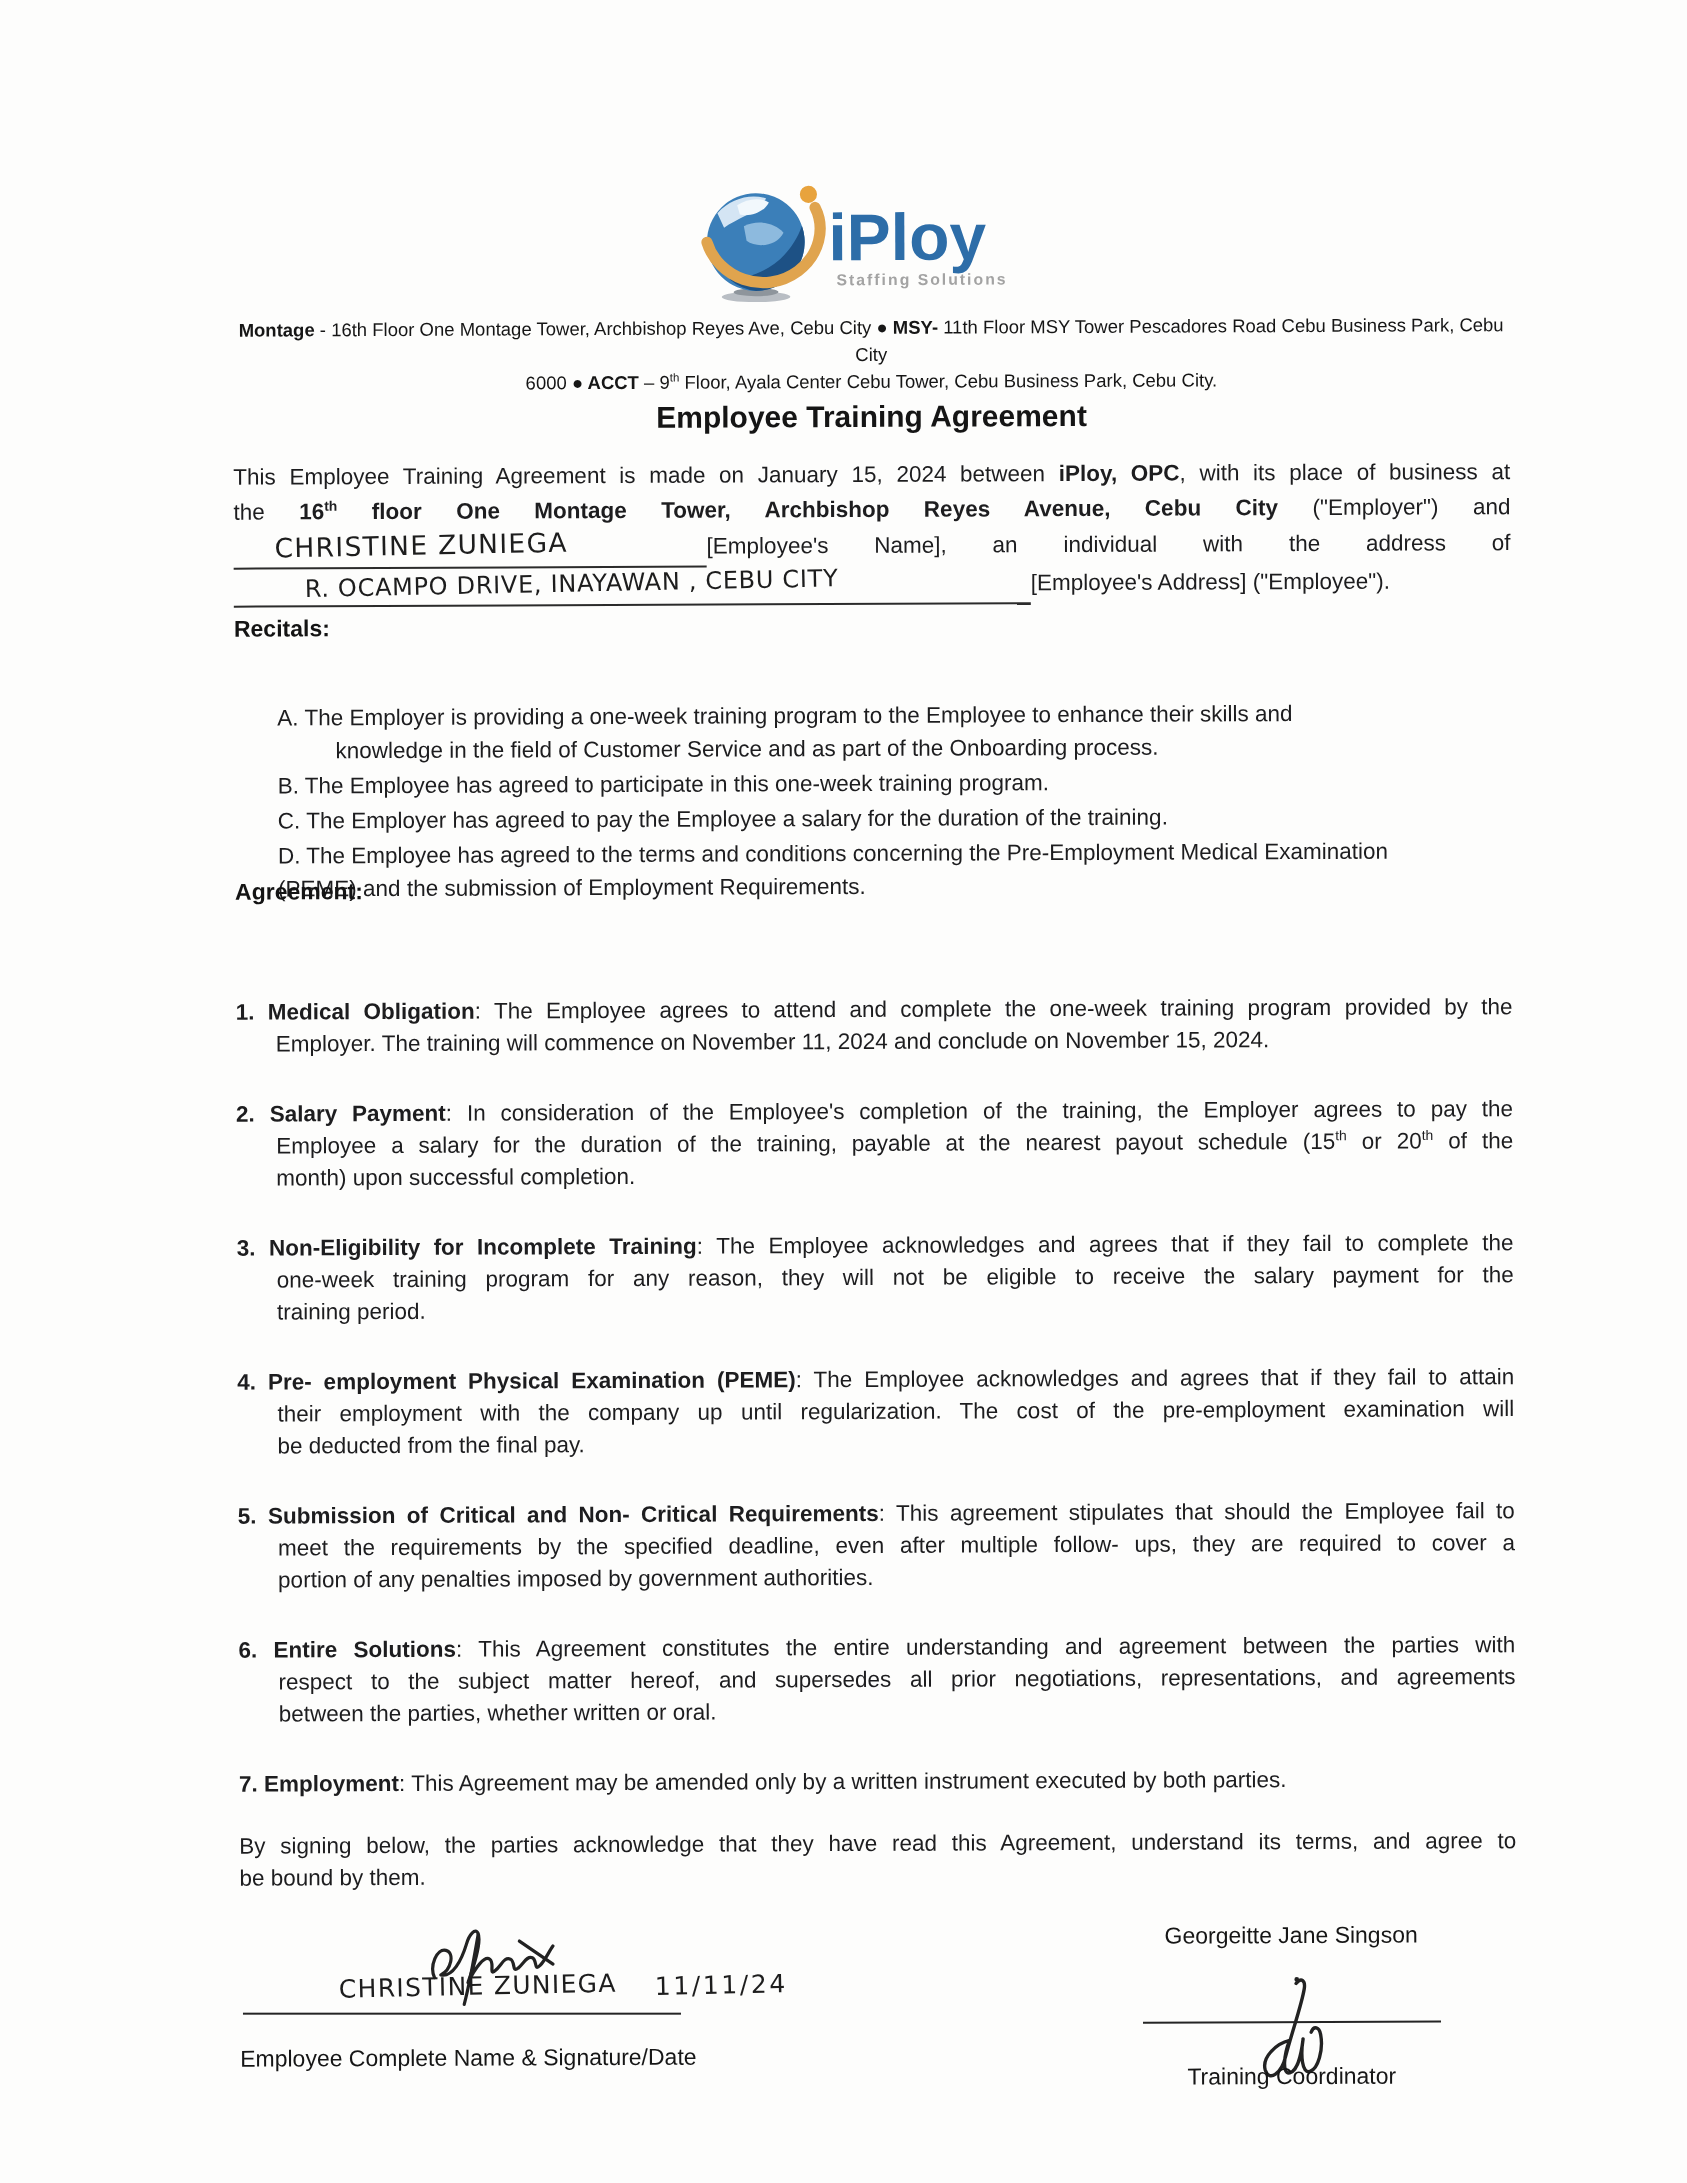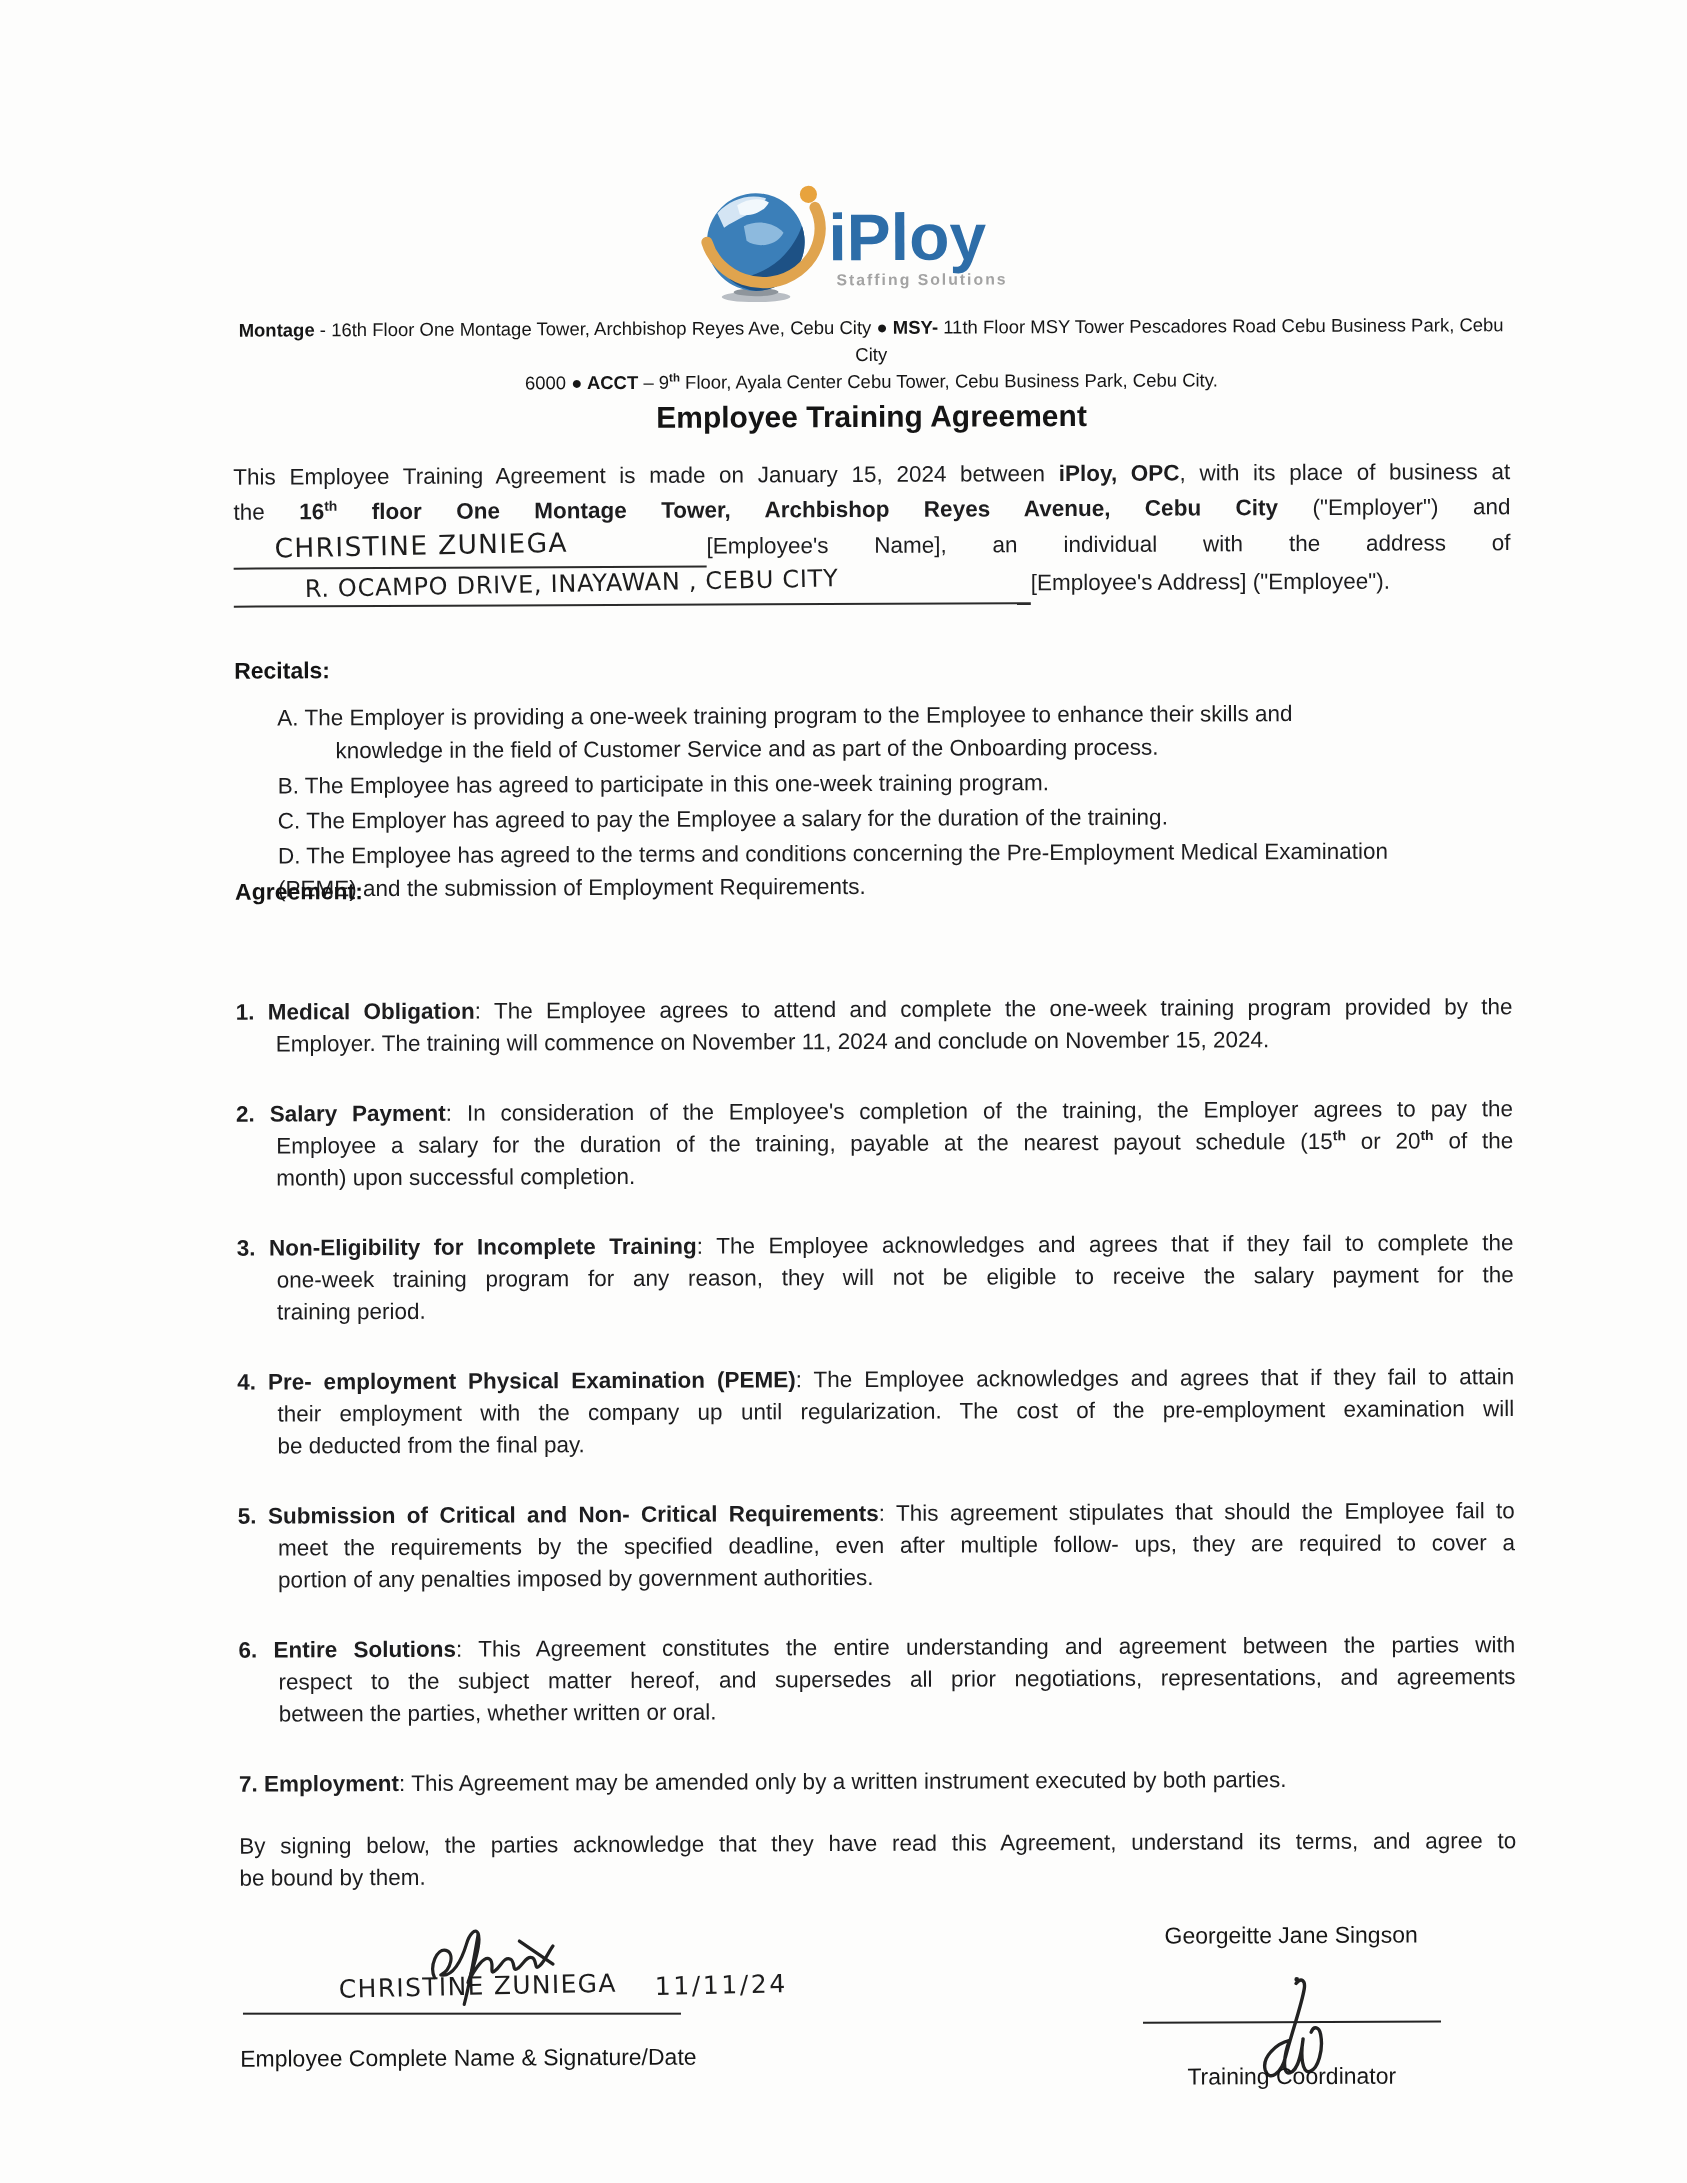--- a/index.html
+++ b/index.html
@@ -1,21 +1,21 @@
 <!DOCTYPE html>
 <html style="font-size:10.6px"><head>
 <meta charset="utf-8">
 <style>
   html,body{margin:0;padding:0;background:#e8e8e8;}
   .page{position:relative;width:1687px;height:2183px;background:#fdfdfc;overflow:hidden;
         font-family:"Liberation Sans",sans-serif;color:#1d1d1f;}
   .sheet{position:absolute;inset:0;transform:rotate(-0.25deg);transform-origin:50% 40%;}
   .b{font-weight:700;}
   .bi{font-weight:700;}
-  sup{font-size:0.62em;line-height:0;font-weight:bold;}
+  sup{font-size:0.62em;line-height:0;}
   
   .logo{position:absolute;left:700px;top:177px;width:331px;height:132px;}
   
   .address{position:absolute;left:235px;top:314px;width:1277px;text-align:center;
            font-size:18.5px;line-height:27px;color:#161616;}
   
   .doc-title{position:absolute;left:235px;top:400px;width:1277px;text-align:center;
              font-size:30px;font-weight:700;color:#151515;}
   
   .intro{position:absolute;left:235px;top:457px;width:1277px;font-size:22.5px;}
@@ -82,21 +82,21 @@
 
   <div class="doc-title">Employee Training Agreement</div>
 
   <div class="intro">
     <div class="line just"><span>This Employee Training Agreement is made on January 15, 2024 between </span><span class="b">iPloy, OPC</span><span>, with its place of business at</span></div>
     <div class="line just"><span>the </span><span class="b"><span>16</span><sup>th</sup><span> floor One Montage Tower, Archbishop Reyes Avenue, Cebu City</span></span><span> ("Employer") and</span></div>
     <div class="line tall just"><span class="uline" style="width:473px"><span class="hand hand-name">CHRISTINE ZUNIEGA</span></span><span>[Employee's Name], an individual with the address of</span></div>
     <div class="line tall"><span class="uline" style="width:797px"><span class="hand hand-addr">R. OCAMPO DRIVE, INAYAWAN , CEBU CITY</span></span><span>[Employee's Address] ("Employee").</span></div>
   </div>
 
-  <div class="sec-head" style="top:655px">Recitals:</div>
+  <div class="sec-head" style="top:613px">Recitals:</div>
   <div class="recitals">
     <div class="rline">A. The Employer is providing a one-week training program to the Employee to enhance their skills and</div>
     <div class="rline rind">knowledge in the field of Customer Service and as part of the Onboarding process.</div>
     <div class="rline rgap">B. The Employee has agreed to participate in this one-week training program.</div>
     <div class="rline rgap">C. The Employer has agreed to pay the Employee a salary for the duration of the training.</div>
     <div class="rline rgap">D. The Employee has agreed to the terms and conditions concerning the Pre-Employment Medical Examination</div>
     <div class="rline">(PEME) and the submission of Employment Requirements.</div>
   </div>
 
   <div class="sec-head" style="top:876px">Agreement:</div>

